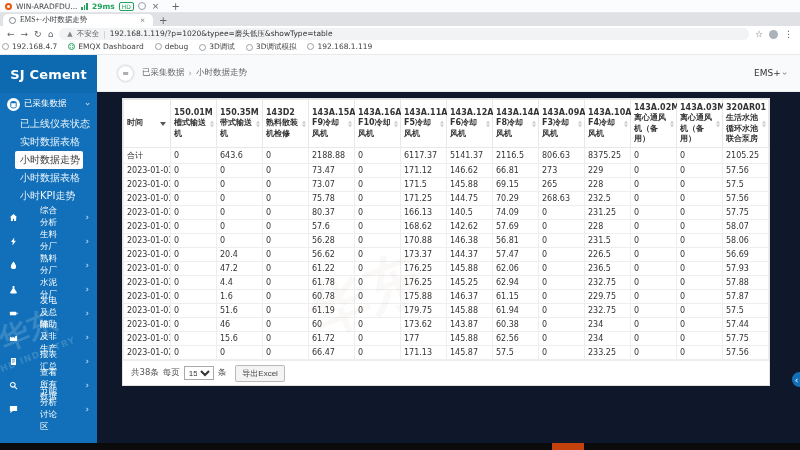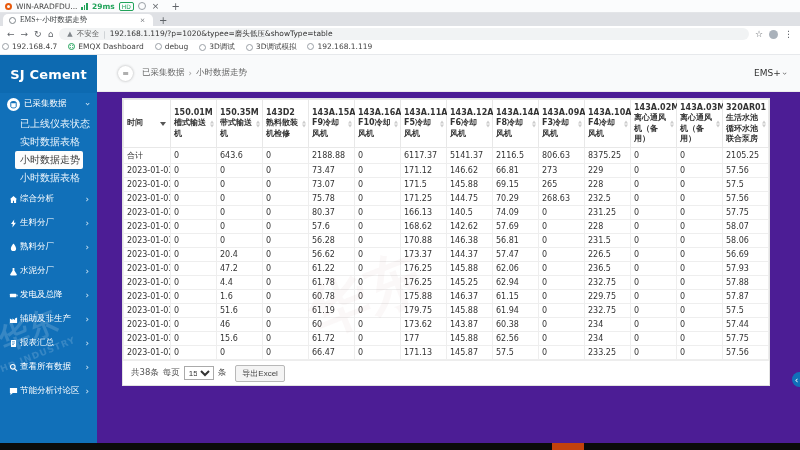--- a/index.html
+++ b/index.html
@@ -29,31 +29,31 @@
   .pill-div { color:#c0c4c8; }
   .url-text { white-space:nowrap; overflow:hidden; color:#333; }
   .avatar { width:9px; height:9px; border-radius:50%; background:#aab2bb; }
 
   .bm-bar { height:13px; background:#fff; border-bottom:1px solid #e7e9ec; display:flex; align-items:flex-start; gap:11px; padding:0 2px; font-size:7.5px; color:#444; }
   .bm-item { display:flex; align-items:center; gap:3px; }
   .bm-globe { width:7px; height:7px; border-radius:50%; border:1px solid #9aa0a6; flex-shrink:0; }
   .bm-globe.green { border-color:#21a35a; background:radial-gradient(circle,#fff 30%,#21a35a 32%,#fff 60%); }
 
   
-  .app { position:absolute; top:55px; left:0; right:0; bottom:7px; display:flex; background:#4c1d95; overflow:hidden; }
+  .app { position:absolute; top:55px; left:0; right:0; bottom:7px; display:flex; background:#0f172a; overflow:hidden; }
 
   .sidebar { width:97px; flex-shrink:0; background:#1170b9; color:#fff; position:relative; overflow:hidden; }
   .logo { height:38px; display:flex; align-items:center; justify-content:center; font-size:13px; font-weight:bold; letter-spacing:.2px; background:#0d6ab1; }
   .parent-item { display:flex; align-items:center; gap:4px; padding:0 7px; height:22px; font-size:8.5px; }
   .parent-icon { width:13px; height:13px; border-radius:50%; background:#fff; color:#1170b9; display:flex; align-items:center; justify-content:center; flex-shrink:0; }
   .parent-icon svg { width:9px; height:9px; }
   .chev-down { margin-left:auto; font-size:9px; transform:rotate(90deg); color:#dcecf8; }
   .sub-item { height:18px; line-height:18px; padding-left:20px; font-size:10px; color:#e8f3fc; }
   .sub-item.active { background:#fdfdfd; color:#3a3a3a; margin:0 14px 0 15px; padding-left:5px; border-radius:2px; }
-  .side-item { height:24px; display:flex; align-items:center; gap:1px; padding:0 8px; font-size:8.5px; }
+  .side-item { height:24px; display:flex; align-items:center; gap:21px; padding:0 8px; font-size:8.5px; }
   .side-icon { width:11px; height:10px; display:flex; align-items:center; justify-content:center; flex-shrink:0; }
   .side-icon svg { width:9px; height:9px; }
   .side-chev { margin-left:auto; font-size:9px; color:#dcecf8; }
   .wm { position:absolute; transform:rotate(-22deg); pointer-events:none; text-align:center; font-weight:bold; }
   .wm-side { left:-10px; top:255px; color:rgba(255,255,255,.16); font-size:30px; }
   .wm-side small { display:block; font-size:9px; letter-spacing:1px; }
   .wm-main { left:210px; top:200px; color:rgba(180,120,120,.05); font-size:60px; }
 
   .content { flex:1; display:flex; flex-direction:column; position:relative; min-width:0; }
   .content-top { height:37px; background:#f9fafb; border-bottom:1px solid #ececec; display:flex; align-items:center; gap:9px; padding:0 10px; }
@@ -170,20 +170,21 @@
           </svg>
         </span>
       <span>已采集数据</span>
       <span class="chev-down">›</span>
     </div>
     <div id="submenu">
         <div class="sub-item">已上线仪表状态</div>
         <div class="sub-item">实时数据表格</div>
         <div class="sub-item active">小时数据走势</div>
         <div class="sub-item">小时数据表格</div>
+        <div class="sub-item">小时KPI走势</div>
       </div>
     <div id="side-items">
         <div class="side-item">
           <span class="side-icon">
             <svg viewBox="0 0 10 10">
               <path d="M5 1L1 4.6h1.1V9h2.3V6.4h1.2V9h2.3V4.6H9z" fill="currentColor"></path>
             </svg>
           </span>
           <span>综合分析</span>
           <span class="side-chev">›</span>

